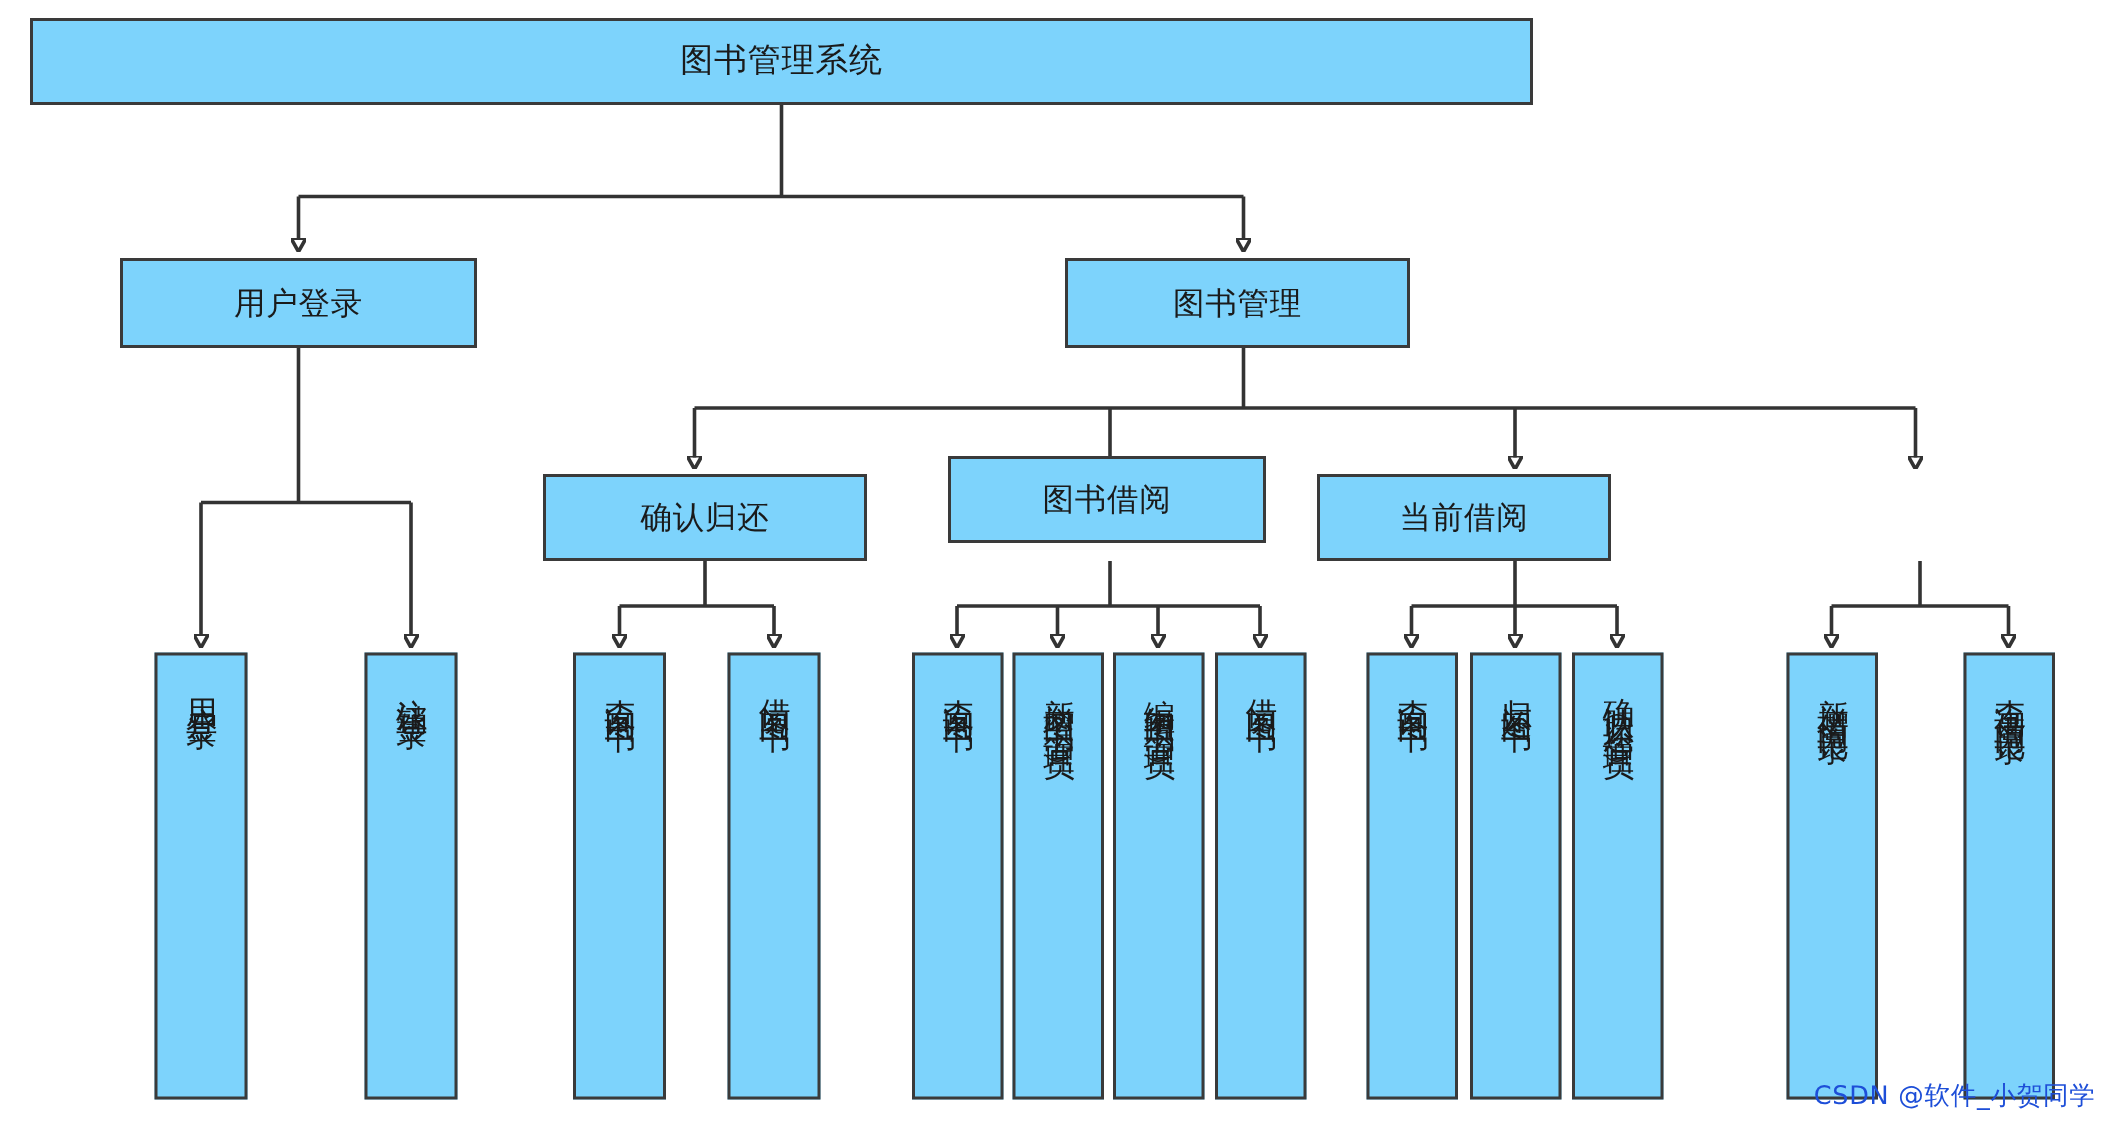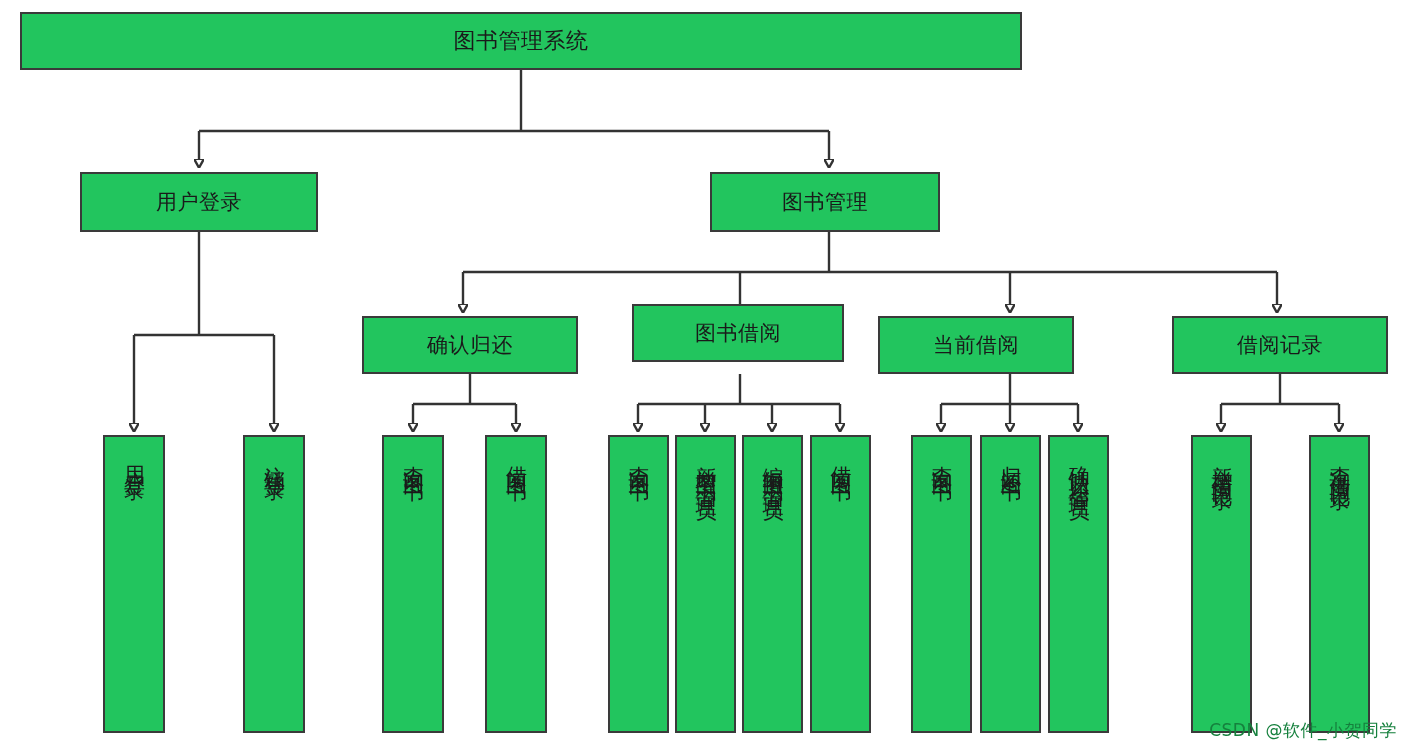--- a/index.html
+++ b/index.html
@@ -31,21 +31,21 @@
   #connectors line,
   #connectors path {
     stroke: #333333;
     stroke-width: 2.4;
     fill: none;
   }
   
   .node {
     position: absolute;
     box-sizing: border-box;
-    background: #22c55e;
+    background: #7dd3fc;
     border: 2.4px solid #3a3a3a;
     display: flex;
     align-items: center;
     justify-content: center;
     color: #1a1a1a;
   }
   .node .label {
     display: block;
     text-align: center;
     line-height: 1.25;
@@ -73,21 +73,21 @@
     letter-spacing: 5px;
     line-height: 1;
     white-space: nowrap;
   }
   
   #watermark {
     position: absolute;
     right: 8px;
     bottom: 5px;
     font-size: 17px;
-    color: #15803d;
+    color: #1d4ed8;
     white-space: nowrap;
     letter-spacing: 0.5px;
   }
 </style>
 </head>
 <body>
 
 <div id="canvas">
 
   <svg id="connectors" viewBox="0 0 1405 747" xmlns="http://www.w3.org/2000/svg">
@@ -157,23 +157,20 @@
   </div>
 
   <div class="node horiz" style="left:632px; top:304px; width:212px; height:58px;">
     <span class="label">图书借阅</span>
   </div>
 
   <div class="node horiz" style="left:878px; top:316px; width:196px; height:58px;">
     <span class="label">当前借阅</span>
   </div>
 
-  <div class="node horiz" style="left:1172px; top:316px; width:216px; height:58px;">
-    <span class="label">借阅记录</span>
-  </div>
 
   <div class="node vert" style="left:103px; top:435px; width:62px; height:298px;">
     <span class="label">用户登录</span>
   </div>
 
   <div class="node vert" style="left:243px; top:435px; width:62px; height:298px;">
     <span class="label">注销登录</span>
   </div>
 
   <div class="node vert" style="left:382px; top:435px; width:62px; height:298px;">

